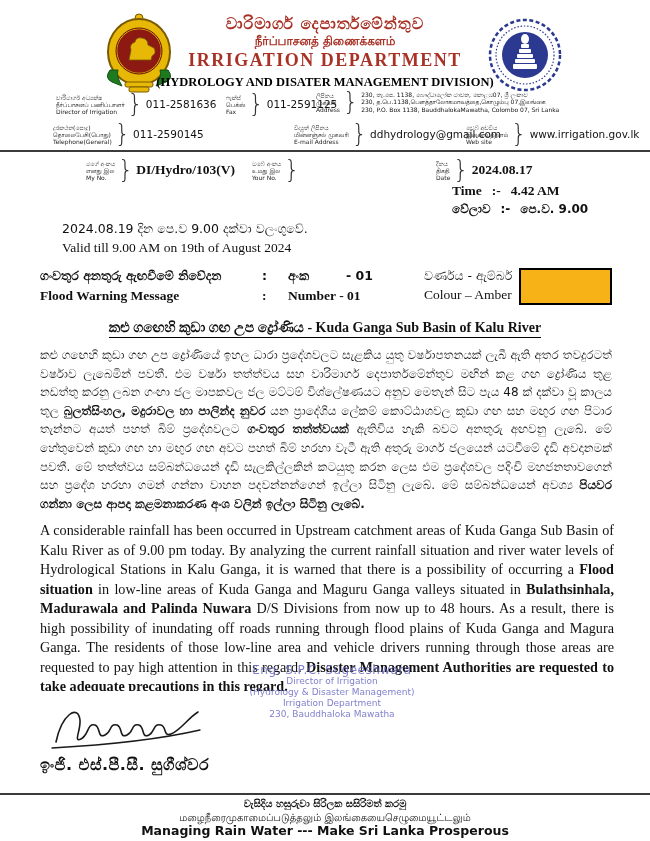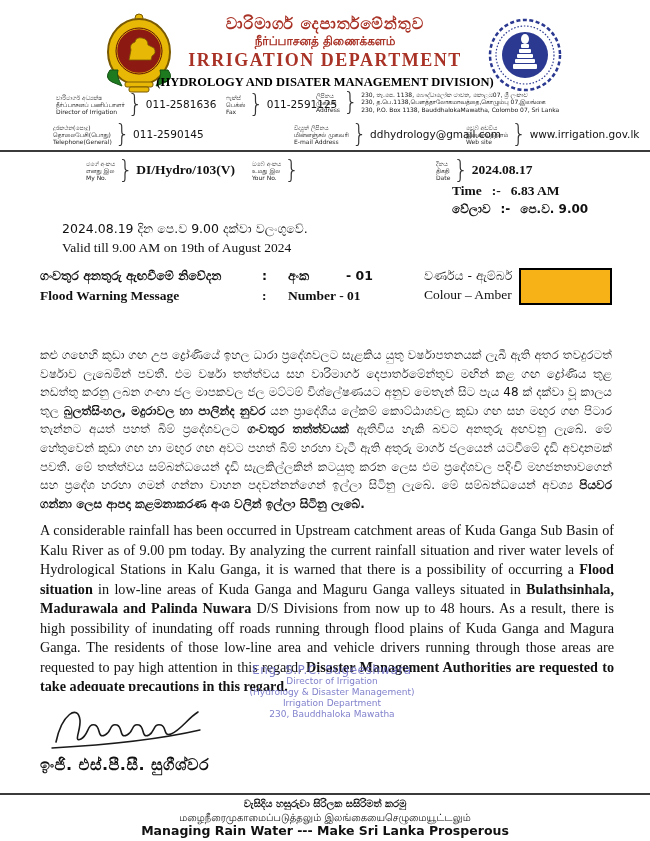--- a/index.html
+++ b/index.html
@@ -199,21 +199,21 @@
       <div>දිනය</div>
       <div>திகதி</div>
       <div>Date</div>
     </div>
     <span class="brace">}</span>
     <span class="refval">2024.08.17</span>
   </div>
 
   <div class="abs" style="left:452px; top:183px;">
     <div class="timeline1">
-      <span>Time</span><span class="tsep">:-</span><span>6.83 AM</span>
+      <span>Time</span><span class="tsep">:-</span><span>4.42 AM</span>
     </div>
     <div class="timeline2">
       <span>වේලාව</span><span class="tsep">:-</span><span>පෙ.ව. 9.00</span>
     </div>
   </div>
 
   <div class="abs" style="left:62px; top:221px;">
     <div class="val-si">2024.08.19 දින පෙ.ව 9.00 දක්වා වලංගුවේ.</div>
     <div class="val-en">Valid till 9.00 AM on 19th of August 2024</div>
   </div>
@@ -231,20 +231,23 @@
       <span>Number - 01</span>
     </div>
   </div>
 
   <div class="abs" style="left:424px; top:268px;">
     <div class="val-si">වර්ණය - ඇම්බර්</div>
     <div class="val-en">Colour – Amber</div>
   </div>
   <div class="abs amberbox" style="left: 519px; top: 268px; background-color: rgb(247, 178, 23);"></div>
 
+  <div class="abs doc-title">
+    <span>කළු ගඟෙහි කුඩා ගඟ උප ද්‍රෝණිය - Kuda Ganga Sub Basin of Kalu River</span>
+  </div>
 
   <div class="abs para-si">
     <span>කළු ගඟෙහි කුඩා ගඟ උප ද්‍රෝණියේ ඉහල ධාරා ප්‍රදේශවලට සැළකිය යුතු වර්ෂාපතනයක් ලැබී ඇති අතර තවදුරටත් වර්ෂාව ලැබෙමින් පවතී. එම වර්ෂා තත්ත්වය සහ වාරිමාර්ග දෙපාර්තමේන්තුව මඟින් කළ ගඟ ද්‍රෝණිය තුළ නඩත්තු කරනු ලබන ගංඟා ජල මාපකවල ජල මට්ටම් විශ්ලේෂණයට අනුව මෙතැන් සිට පැය 48 ක් දක්වා වූ කාලය තුල </span><span class="bold">බුලත්සිංහල, මදුරාවල හා පාලින්ද නුවර</span><span> යන ප්‍රාදේශිය ලේකම් කොට්ඨාශවල කුඩා ගඟ සහ මඟුර ගඟ පිටාර තැන්නට අයත් පහත් බිම් ප්‍රදේශවලට </span><span class="bold">ගංවතුර තත්ත්වයක්</span><span> ඇතිවිය හැකි බවට අනතුරු අඟවනු ලැබේ. මේ හේතුවෙන් කුඩා ගඟ හා මඟුර ගඟ අවට පහත් බිම් හරහා වැටී ඇති අතුරු මාර්ග ජලයෙන් යටවීමේ දැඩි අවදානමක් පවතී. මේ තත්ත්වය සම්බන්ධයෙන් දැඩි සැලකිල්ලකින් කටයුතු කරන ලෙස එම ප්‍රදේශවල පදිංචි මහජනතාවගෙන් සහ ප්‍රදේශ හරහා ගමන් ගන්නා වාහන පදවන්නන්ගෙන් ඉල්ලා සිටිනු ලැබේ. මේ සම්බන්ධයෙන් අවශ්‍ය </span><span class="bold">පියවර ගන්නා ලෙස ආපදා කළමනාකරණ අංශ වලින් ඉල්ලා සිටිනු ලැබේ.</span>
   </div>
 
   <div class="abs para-en">
     <span>A considerable rainfall has been occurred in Upstream catchment areas of Kuda Ganga Sub Basin of Kalu River as of 9.00 pm today. By analyzing the current rainfall situation and river water levels of Hydrological Stations in Kalu Ganga, it is warned that there is a possibility of occurring a </span><span class="bold">Flood situation</span><span> in low-line areas of Kuda Ganga and Maguru Ganga valleys situated in </span><span class="bold">Bulathsinhala, Madurawala and Palinda Nuwara</span><span> D/S Divisions from now up to 48 hours. As a result, there is high possibility of inundating off roads running through flood plains of Kuda Ganga and Magura Ganga. The residents of those low-line area and vehicle drivers running through those areas are requested to pay high attention in this regard. </span><span class="bold">Disaster Management Authorities are requested to take adequate precautions in this regard.</span>
   </div>
 
   <div class="abs stamp" style="color: rgb(107, 107, 196);">

